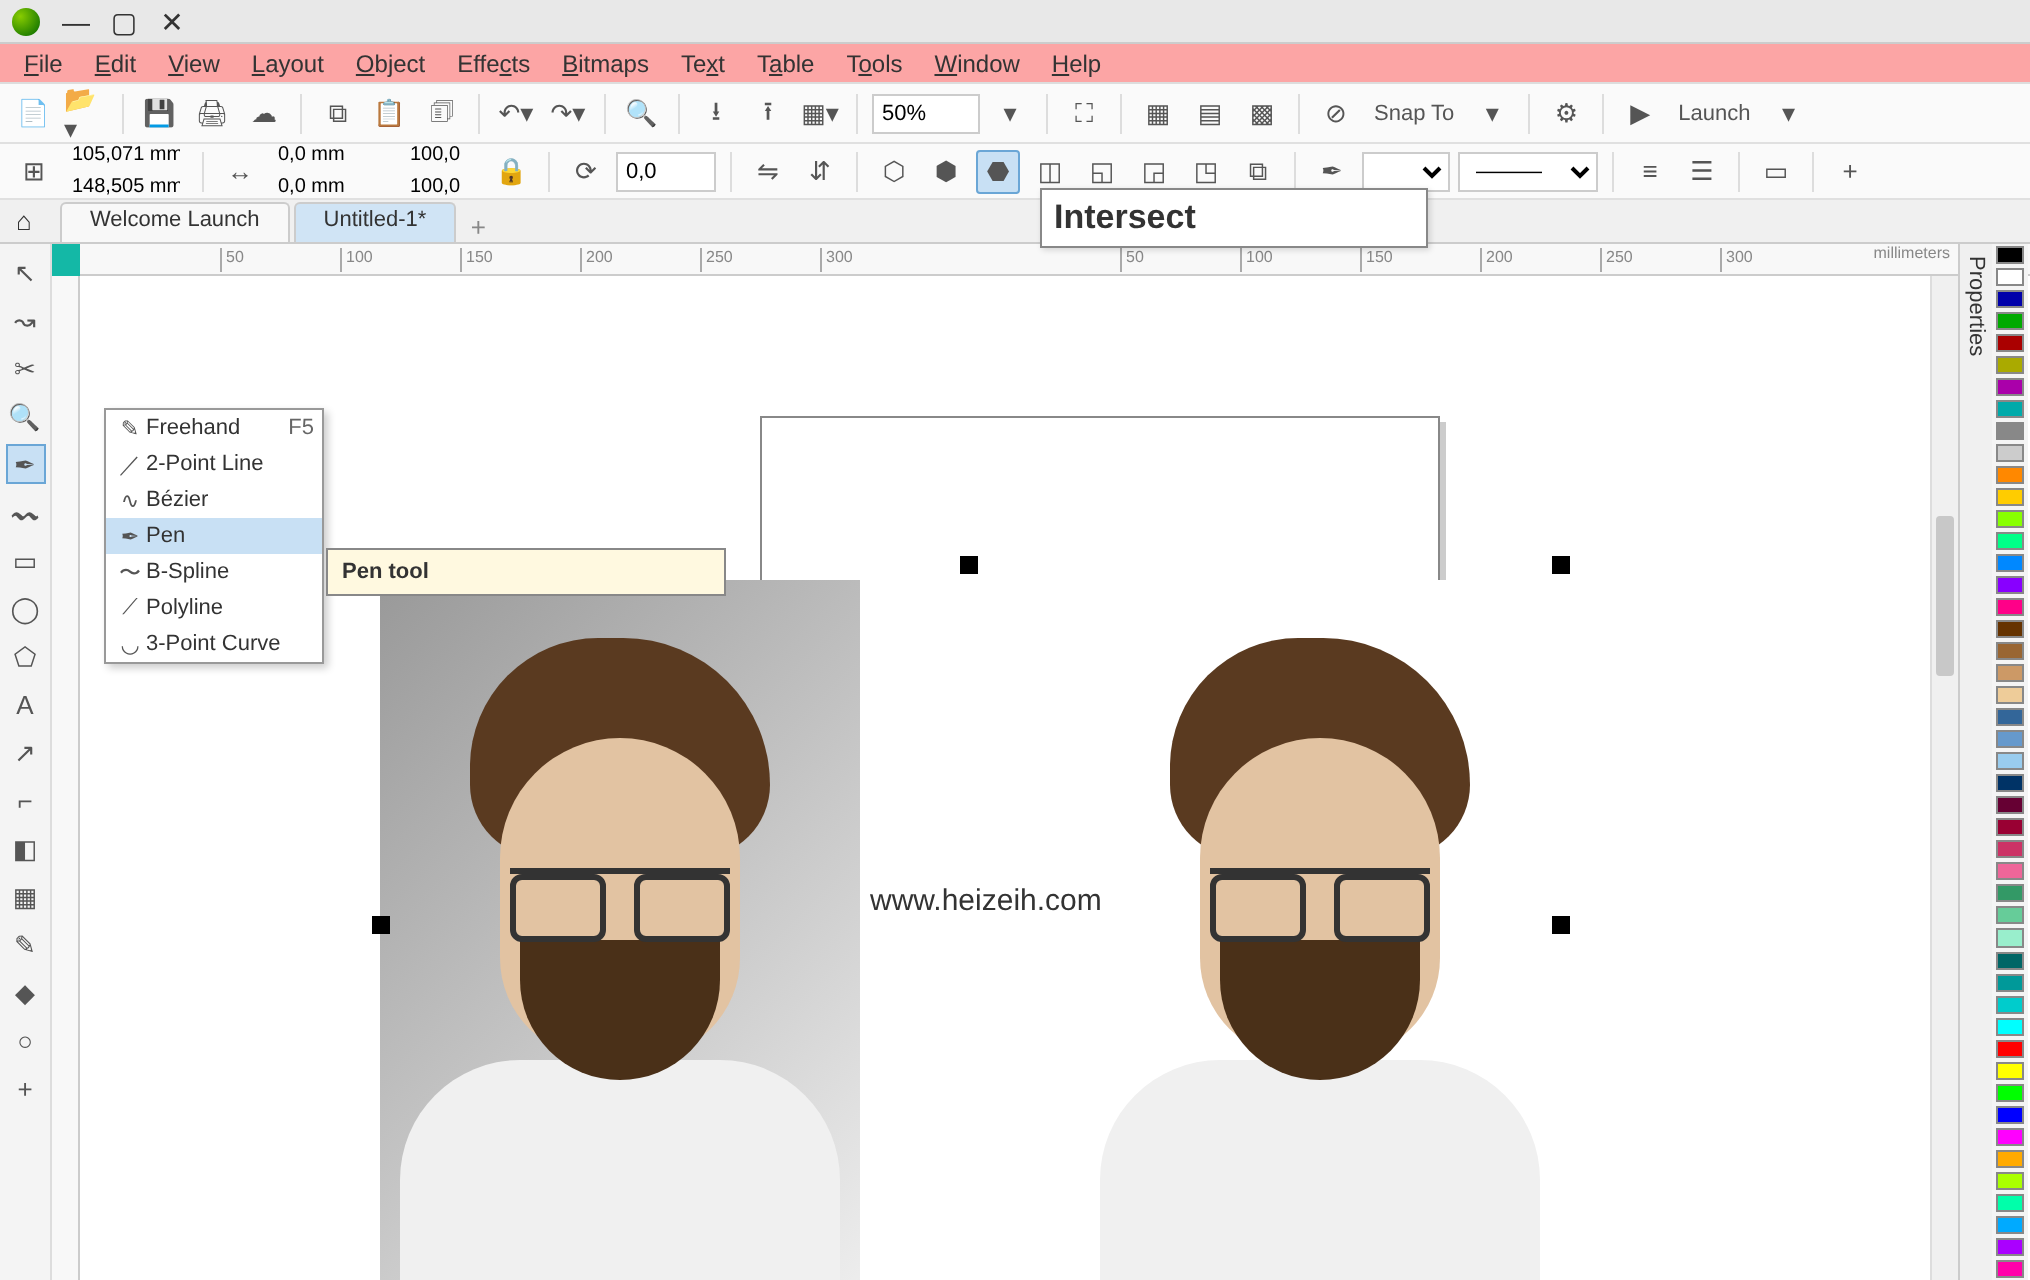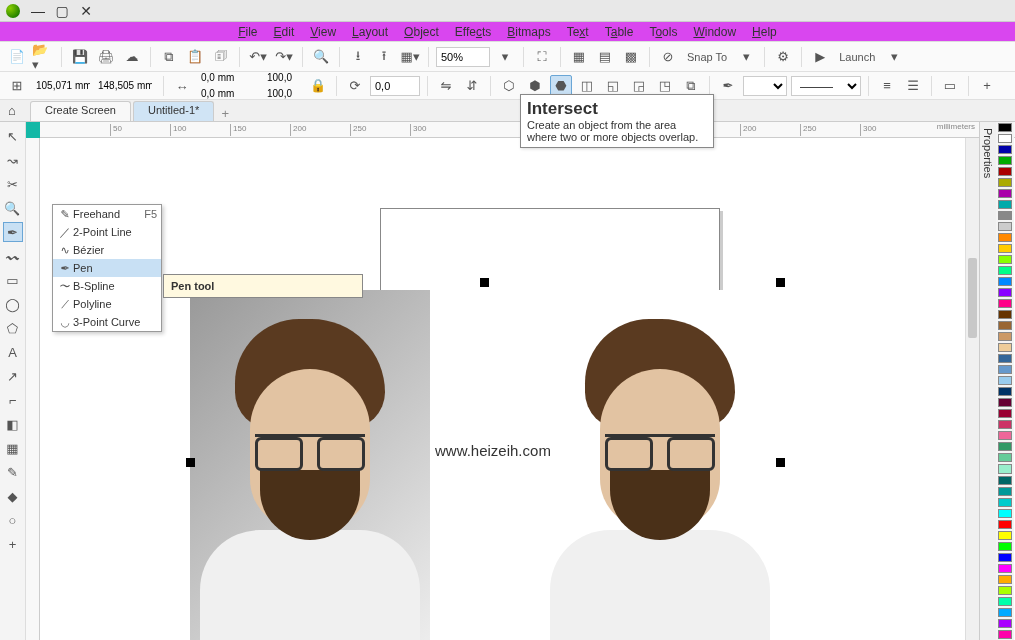--- a/index.html
+++ b/index.html
@@ -5,21 +5,21 @@
 * { box-sizing: border-box; margin: 0; padding: 0; font-family: "Segoe UI", Tahoma, sans-serif; }
 body { width: 1015px; height: 640px; background: #fff; overflow: hidden; position: relative; font-size: 12px; color: #333; }
 
 
 .titlebar { height: 22px; background: #e8e8e8; display: flex; align-items: center; padding: 0 6px; border-bottom: 1px solid #ccc; }
 .titlebar .logo { width: 14px; height: 14px; border-radius: 50%; background: radial-gradient(circle at 30% 30%, #8c0, #060); margin-right: 6px; }
 .titlebar .title { flex: 1; font-size: 12px; }
 .titlebar .winbtn { width: 24px; text-align: center; font-size: 14px; cursor: pointer; }
 
 
-.menubar { height: 20px; background: #d946ef; display: flex; align-items: center; padding: 0 4px; border-bottom: 1px solid #ddd; justify-content: center; }
+.menubar { height: 20px; background: #fca5a5; display: flex; align-items: center; padding: 0 4px; border-bottom: 1px solid #ddd; }
 .menubar .menuitem { padding: 2px 8px; cursor: pointer; }
 .menubar .menuitem u { text-decoration: underline; }
 
 
 .toolbar { height: 30px; background: #fafafa; border-bottom: 1px solid #e0e0e0; display: flex; align-items: center; padding: 0 6px; gap: 4px; }
 .tbtn { width: 22px; height: 22px; display: flex; align-items: center; justify-content: center; cursor: pointer; border-radius: 2px; font-size: 13px; color: #555; }
 .tsep { width: 1px; height: 20px; background: #ddd; margin: 0 3px; }
 .tinput { height: 20px; border: 1px solid #ccc; font-size: 11px; padding: 0 4px; background: #fff; }
 .tlabel { font-size: 11px; padding: 0 4px; color: #555; cursor: pointer; }
 
@@ -147,21 +147,21 @@
   <div class="tsep"></div>
   <div class="tbtn">⚙</div>
   <div class="tsep"></div>
   <div class="tbtn">▶</div>
   <span class="tlabel">Launch</span>
   <div class="tbtn">▾</div>
 </div>
 
 <div class="toolbar toolbar2">
   <div class="tbtn">⊞</div>
-  <div style="display:flex;flex-direction:row;">
+  <div style="display:flex;flex-direction:column;">
     <input class="posbox tinput" value="105,071 mm" style="">
     <input class="posbox tinput" value="148,505 mm" style="">
   </div>
   <div class="tsep"></div>
   <div class="tbtn">↔</div>
   <div style="display:flex;flex-direction:column;">
     <input class="posbox tinput" value="0,0 mm" style="">
     <input class="posbox tinput" value="0,0 mm" style="">
   </div>
   <div style="display:flex;flex-direction:column;">
@@ -192,21 +192,21 @@
   <div class="tbtn">≡</div>
   <div class="tbtn">☰</div>
   <div class="tsep"></div>
   <div class="tbtn">▭</div>
   <div class="tsep"></div>
   <div class="tbtn">+</div>
 </div>
 
 <div class="tabstrip">
   <div class="homeicon">⌂</div>
-  <div class="tab">Create Screen</div>
+  <div class="tab">Welcome Launch</div>
   <div class="tab active">Untitled-1*</div>
   <div class="addtab">+</div>
 </div>
 
 <div class="main">
 
   <div class="toolbox">
     <div class="tool">↖</div>
     <div class="tool">↝</div>
     <div class="tool">✂</div>
@@ -304,21 +304,20 @@
     </div>
 
     <div class="tooltip1">
       <b>Pen tool</b><br>
     </div>
   </div>
 </div>
 
 <div class="tooltip2">
   <b>Intersect</b><br>
-  <span>Create an object from the area where two or more objects overlap.</span>
 </div>
 
 <div class="scrollbar-v">
   <div class="thumb"></div>
 </div>
 
 <div class="rightpanels">
   <div class="proplabel">Properties</div>
   <div class="palettes" id="palette">
       <div class="swatch" style="background: rgb(0, 0, 0);"></div>

